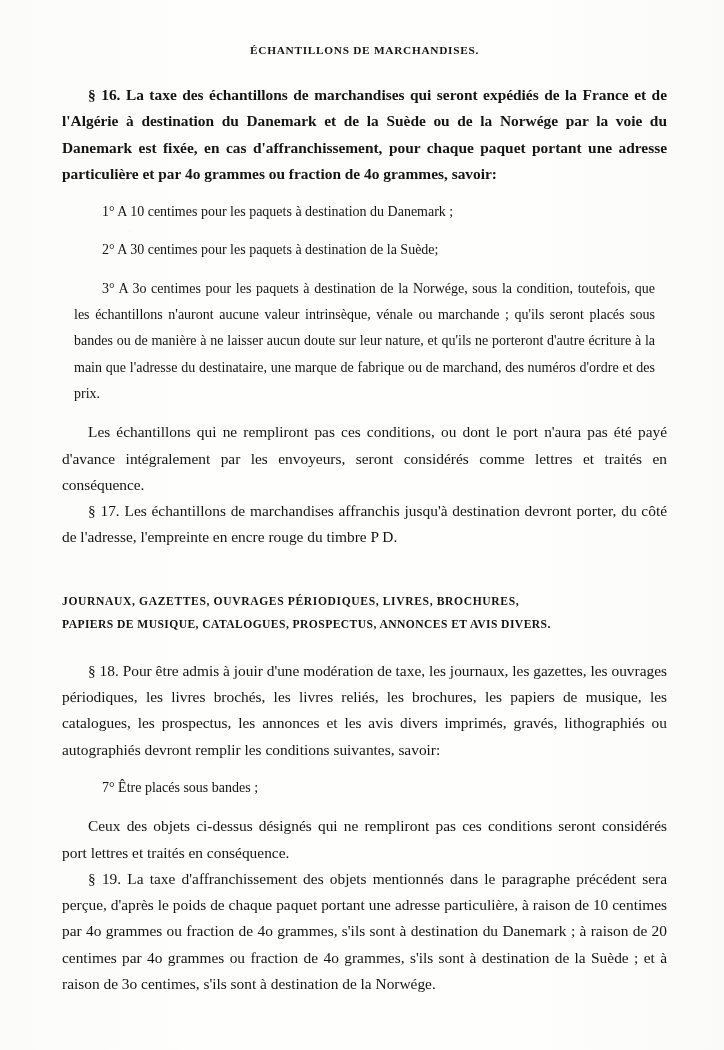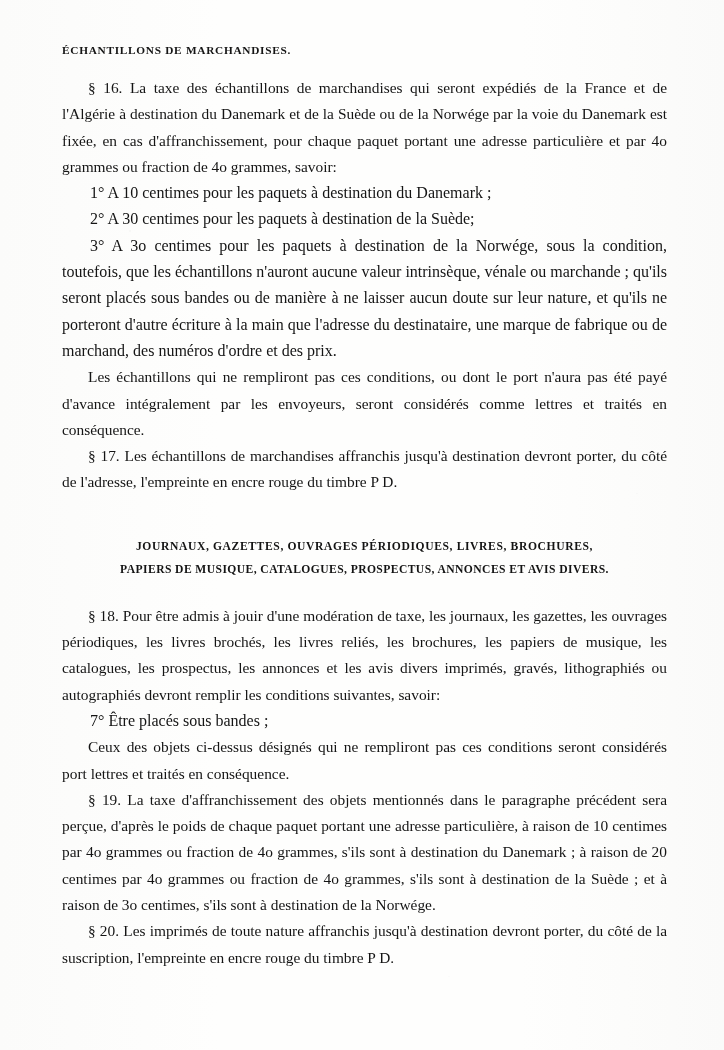--- a/index.html
+++ b/index.html
@@ -34,59 +34,59 @@
 
   .textblock {
     position: absolute;
     left: 62px;
     top: 0;
     width: 605px;
   }
 
   
   .running-head {
-    text-align: left;
+    text-align: center;
     font-size: 11.3px;
     letter-spacing: 0.72px;
     font-weight: 700;
     margin-top: 44px;
     margin-bottom: 0;
     color: #151515;
     white-space: nowrap;
   }
 
   
   .para {
     font-size: 15.4px;
     line-height: 26.3px;
     text-align: justify;
     text-align-last: left;
     margin: 0;
     text-indent: 26px;
     color: #141414;
     -webkit-font-smoothing: antialiased;
   }
-  .para.first { margin-top: 19px; }
+  .para.first { margin-top: 26px; font-weight: bold; }
 
   
   .ord {
-    font-size: 16px;
+    font-size: 14px;
     line-height: 26.3px;
     text-align: justify;
     text-align-last: left;
-    margin: 0;
+    margin: 12px;
     padding-left: 0;
     text-indent: 28px;
     color: #141414;
   }
 
   
   .section-head {
     margin: 0;
-    text-align: center;
+    text-align: left;
     font-size: 11.6px;
     letter-spacing: 0.62px;
     font-weight: 700;
     color: #141414;
     line-height: 23px;
     white-space: nowrap;
   }
   .section-head.line1 { margin-top: 39px; }
   .section-head.line2 { letter-spacing: 0.42px; }
   .section-gap { height: 22px; }
@@ -120,16 +120,15 @@
     <p class="para">§ 18. Pour être admis à jouir d'une modération de taxe, les journaux, les gazettes, les ouvrages périodiques, les livres brochés, les livres reliés, les brochures, les papiers de musique, les catalogues, les prospectus, les annonces et les avis divers imprimés, gravés, lithographiés ou autographiés devront remplir les conditions suivantes, savoir:</p>
 
 
     <p class="ord">7° Être placés sous bandes ;</p>
 
 
     <p class="para">Ceux des objets ci-dessus désignés qui ne rempliront pas ces conditions seront considérés port lettres et traités en conséquence.</p>
 
     <p class="para">§ 19. La taxe d'affranchissement des objets mentionnés dans le paragraphe précédent sera perçue, d'après le poids de chaque paquet portant une adresse particulière, à raison de 10 centimes par 4o grammes ou fraction de 4o grammes, s'ils sont à destination du Danemark ; à raison de 20 centimes par 4o grammes ou fraction de 4o grammes, s'ils sont à destination de la Suède ; et à raison de 3o centimes, s'ils sont à destination de la Norwége.</p>
 
-    <p class="para">§ 20. Les imprimés de toute nature affranchis jusqu'à destination devront porter, du côté de la suscription, l'empreinte en encre rouge du timbre P D.</p>
 
   </div>
 </div>
 
 </body></html>

